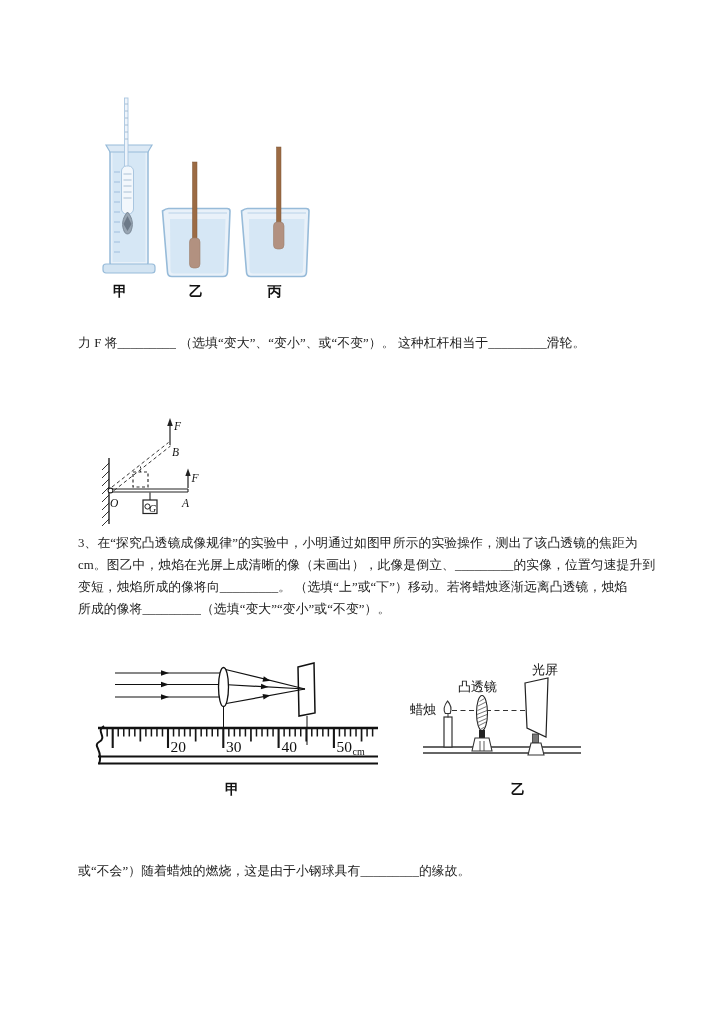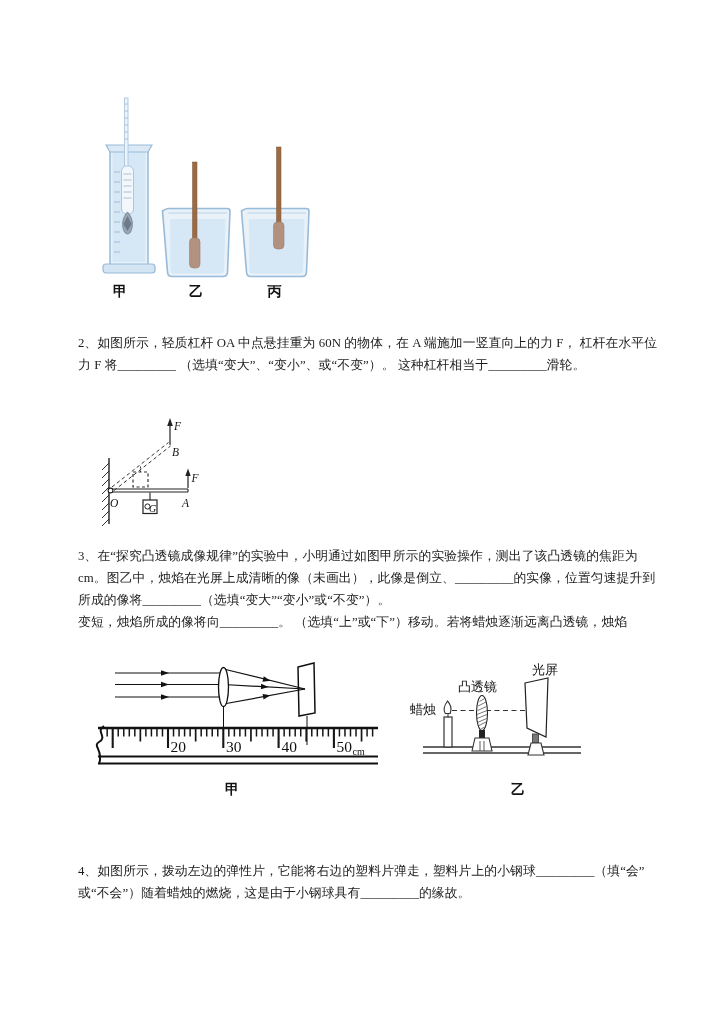--- a/index.html
+++ b/index.html
@@ -79,21 +79,20 @@
       <rect x="180.5" y="53" width="4.5" height="77" fill="#9c6b44" stroke="#7d5434" stroke-width="0.5"></rect>
       <rect x="177.5" y="128" width="10.5" height="27" rx="4" fill="#b29180" stroke="#9c7f6d" stroke-width="0.6"></rect>
     </g>
 
     <text class="cjk-caption" x="24" y="202" font-size="14" text-anchor="middle" fill="#111">甲</text>
     <text class="cjk-caption" x="100" y="202" font-size="14" text-anchor="middle" fill="#111">乙</text>
     <text class="cjk-caption" x="178.5" y="202" font-size="14" text-anchor="middle" fill="#111">丙</text>
   </svg>
 
   <div class="qblock" style="left:78px;top:332px">
-    <div class="qline">2、如图所示，轻质杠杆 OA 中点悬挂重为 60N 的物体，在 A 端施加一竖直向上的力 F， 杠杆在水平位</div>
     <div class="qline">力 F 将_________ （选填“变大”、“变小”、或“不变”）。 这种杠杆相当于_________滑轮。</div>
   </div>
 
   <svg class="figsvg" style="left:95px;top:412px" width="110" height="114" viewBox="0 0 110 114">
 
     <g stroke="#333" stroke-width="1">
       <line x1="14" y1="51" x2="7" y2="58"></line>
         <line x1="14" y1="59" x2="7" y2="66"></line>
       <line x1="14" y1="67" x2="7" y2="74"></line>
         <line x1="14" y1="75" x2="7" y2="82"></line>
@@ -132,25 +131,25 @@
     <g font-size="11.5" font-style="italic" fill="#111">
       <text x="79" y="18">F</text>
       <text x="77" y="44">B</text>
       <text x="96.5" y="70">F</text>
       <text x="15" y="95">O</text>
       <text x="87" y="95">A</text>
       <text x="54" y="99.5" font-size="10">G</text>
     </g>
   </svg>
 
-  <div class="qblock" style="left:78px;top:545px">
+  <div class="qblock" style="left:78px;top:532px">
     <div class="qline">3、在“探究凸透镜成像规律”的实验中，小明通过如图甲所示的实验操作，测出了该凸透镜的焦距为</div>
     <div class="qline">cm。图乙中，烛焰在光屏上成清晰的像（未画出），此像是倒立、_________的实像，位置匀速提升到</div>
+    <div class="qline">变短，烛焰所成的像将向_________。 （选填“上”或“下”）移动。若将蜡烛逐渐远离凸透镜，烛焰</div>
     <div class="qline">所成的像将_________（选填“变大”“变小”或“不变”）。</div>
-    <div class="qline">变短，烛焰所成的像将向_________。 （选填“上”或“下”）移动。若将蜡烛逐渐远离凸透镜，烛焰</div>
   </div>
 
   <svg class="figsvg" style="left:95px;top:642px" width="520" height="158" viewBox="0 0 520 158">
 
     <g stroke="#111" stroke-width="1.1">
       <line x1="20" y1="31" x2="128.5" y2="31"></line>
       <line x1="20" y1="42.5" x2="128.5" y2="42.5"></line>
       <line x1="20" y1="55" x2="128.5" y2="55"></line>
     </g>
     <polygon points="74,31 66,28.2 66,33.8" fill="#111"></polygon>
@@ -278,17 +277,16 @@
 
     <g font-size="13" fill="#111">
       <text x="315" y="72">蜡烛</text>
       <text x="363" y="49">凸透镜</text>
       <text x="437" y="32">光屏</text>
     </g>
     <text class="cjk-caption" x="423" y="152" font-size="14" text-anchor="middle" fill="#111">乙</text>
   </svg>
 
   <div class="qblock" style="left:78px;top:860px">
-    <div class="qline">4、如图所示，拨动左边的弹性片，它能将右边的塑料片弹走，塑料片上的小钢球_________（填“会”</div>
     <div class="qline">或“不会”）随着蜡烛的燃烧，这是由于小钢球具有_________的缘故。</div>
   </div>
 
 </div>
 
 </body></html>

